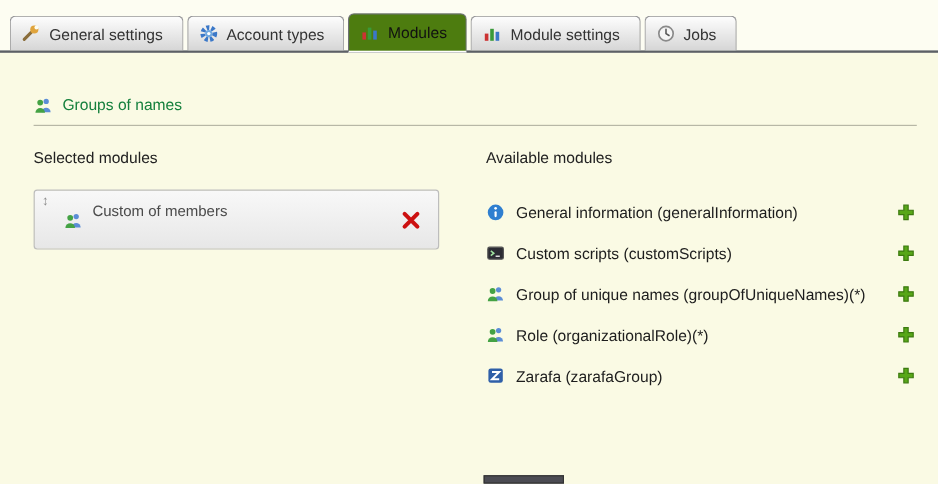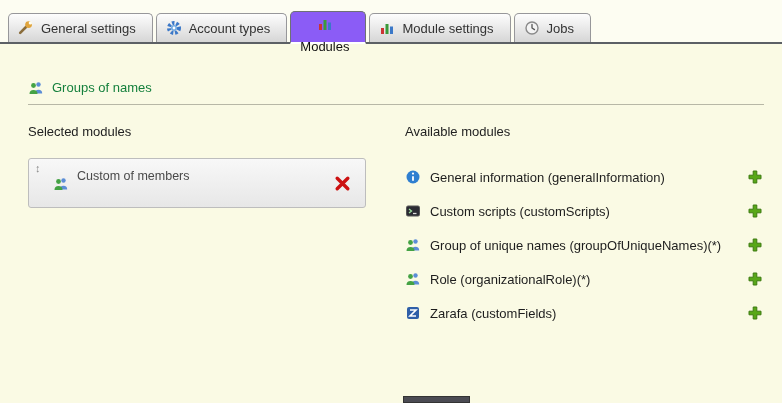--- a/index.html
+++ b/index.html
@@ -22,28 +22,27 @@
   .tab{
     display:flex;align-items:center;gap:7px;
     height:29px;box-sizing:border-box;
     padding:4px 16px 4px 9px;
     background:linear-gradient(#fdfdfd,#d6d6d6);
     border:1px solid #97979a;border-bottom:none;
     border-radius:5px 5px 0 0;
     font-size:13px;color:#333;cursor:pointer;white-space:nowrap;
   }
   .tab.active{
-    background:#8b5cf6;
+    background:#4d7c0f;
     height:33px;
     margin-bottom:-2px;
     border-color:#6e7175;
     border-bottom:2px solid #ffffff;
     color:#111;
     z-index:2;
-    flex-direction:column;
   }
   .icon16{width:16px;height:16px;display:inline-block;flex:0 0 16px;}
   .icon16 svg{width:16px;height:16px;display:block;}
   
   .section-head{
     position:absolute;top:80px;left:28px;
     display:flex;align-items:flex-start;gap:8px;
     font-size:13px;font-weight:normal;color:#15803d;
   }
   .rule{
@@ -265,21 +264,21 @@
     </span>
   </div>
 
   <div class="avail-row">
     <span class="icon16">
       <svg viewBox="0 0 16 16">
           <rect x="2" y="2" width="12" height="12" rx="2" fill="#2f5fa8"></rect>
           <path d="M5 5 h6 l-6 6 h6" stroke="#fff" stroke-width="1.6" fill="none"></path>
         </svg>
     </span>
-    <span class="avail-label">Zarafa (customFields)</span>
+    <span class="avail-label">Zarafa (zarafaGroup)</span>
     <span class="spacer"></span>
     <span class="add-btn">
       <svg viewBox="0 0 16 16">
           <path d="M6.2 2 h3.6 v4.2 H14 v3.6 H9.8 V14 H6.2 V9.8 H2 V6.2 h4.2 z" fill="#58a718" stroke="#3c7a10" stroke-width="1"></path>
         </svg>
     </span>
   </div>
 
 </div>
 

